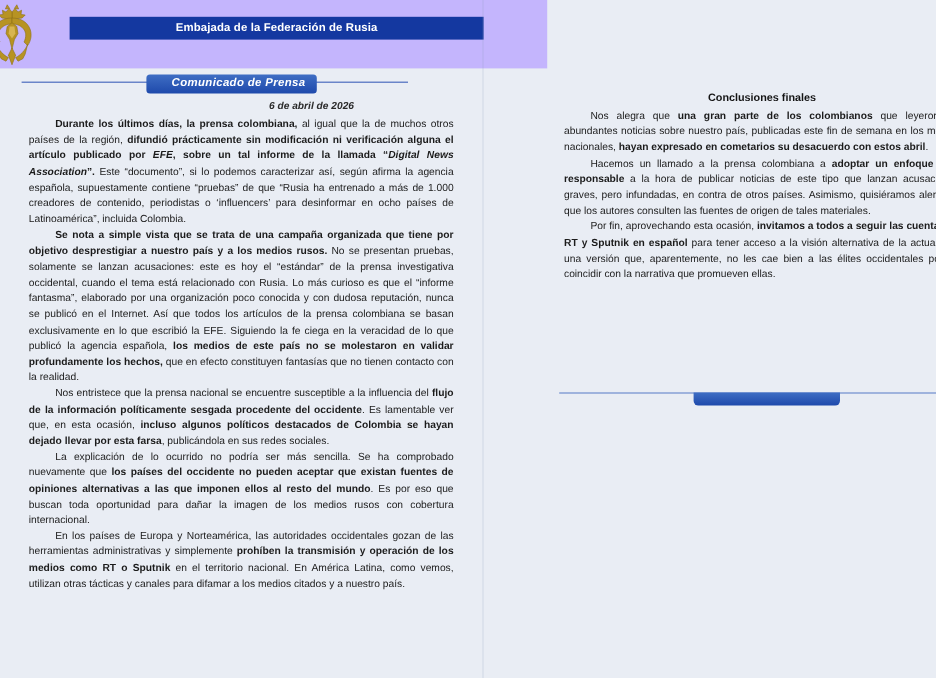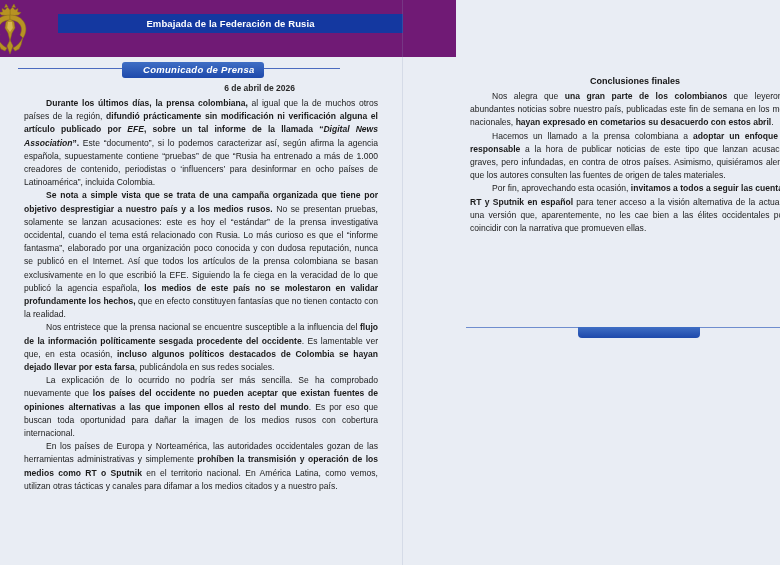--- a/index.html
+++ b/index.html
@@ -29,21 +29,21 @@
     width: 403px;
     height: 565px;
   }
 
   .masthead {
     position: absolute;
     left: 0;
     top: 0;
     width: 456px;
     height: 57px;
-    background: #701a75;
+    background: #c4b5fd;
   }
 
   .emblem {
     position: absolute;
     left: -12px;
     top: 2px;
     width: 44px;
     height: 54px;
   }
 
@@ -96,20 +96,21 @@
     font-style: italic;
     letter-spacing: 0.3px;
     white-space: nowrap;
   }
 
   .doc-date {
     position: absolute;
     right: 108px;
     top: 83px;
     font-size: 8.5px;
+    font-style: italic;
     font-weight: bold;
     color: #2a2a2a;
     white-space: nowrap;
   }
 
   .body-one {
     position: absolute;
     left: 24px;
     top: 97px;
     width: 354px;

